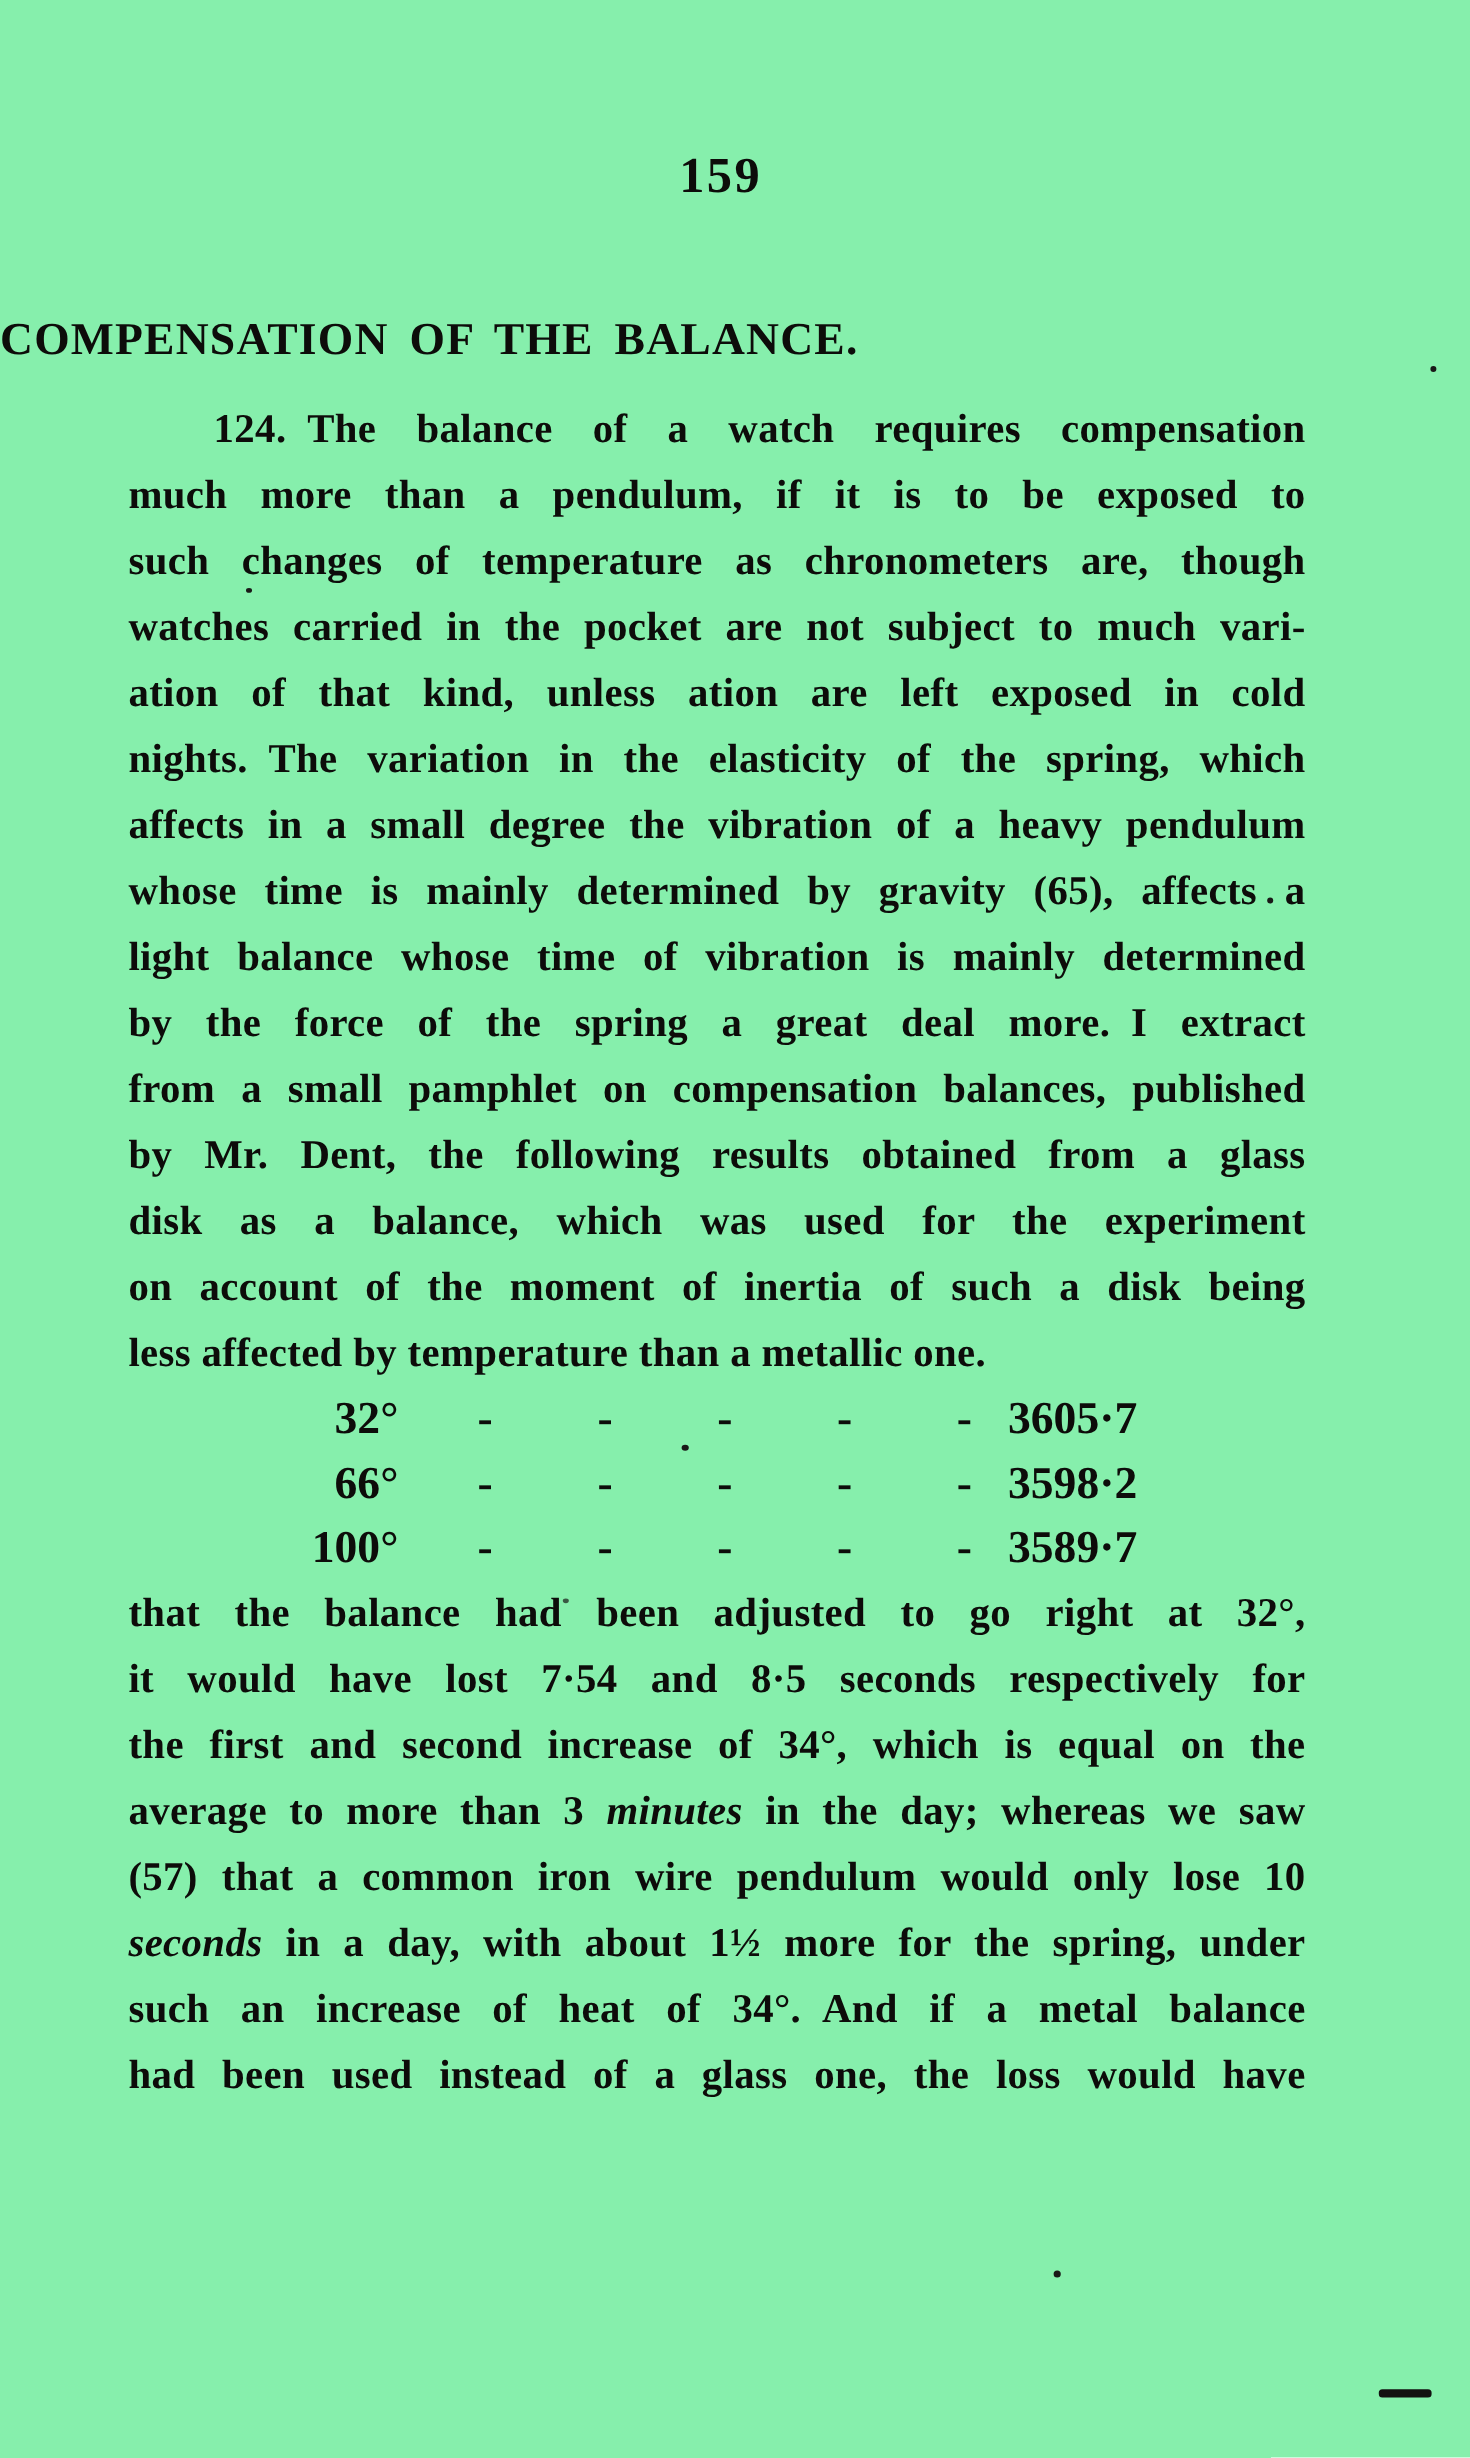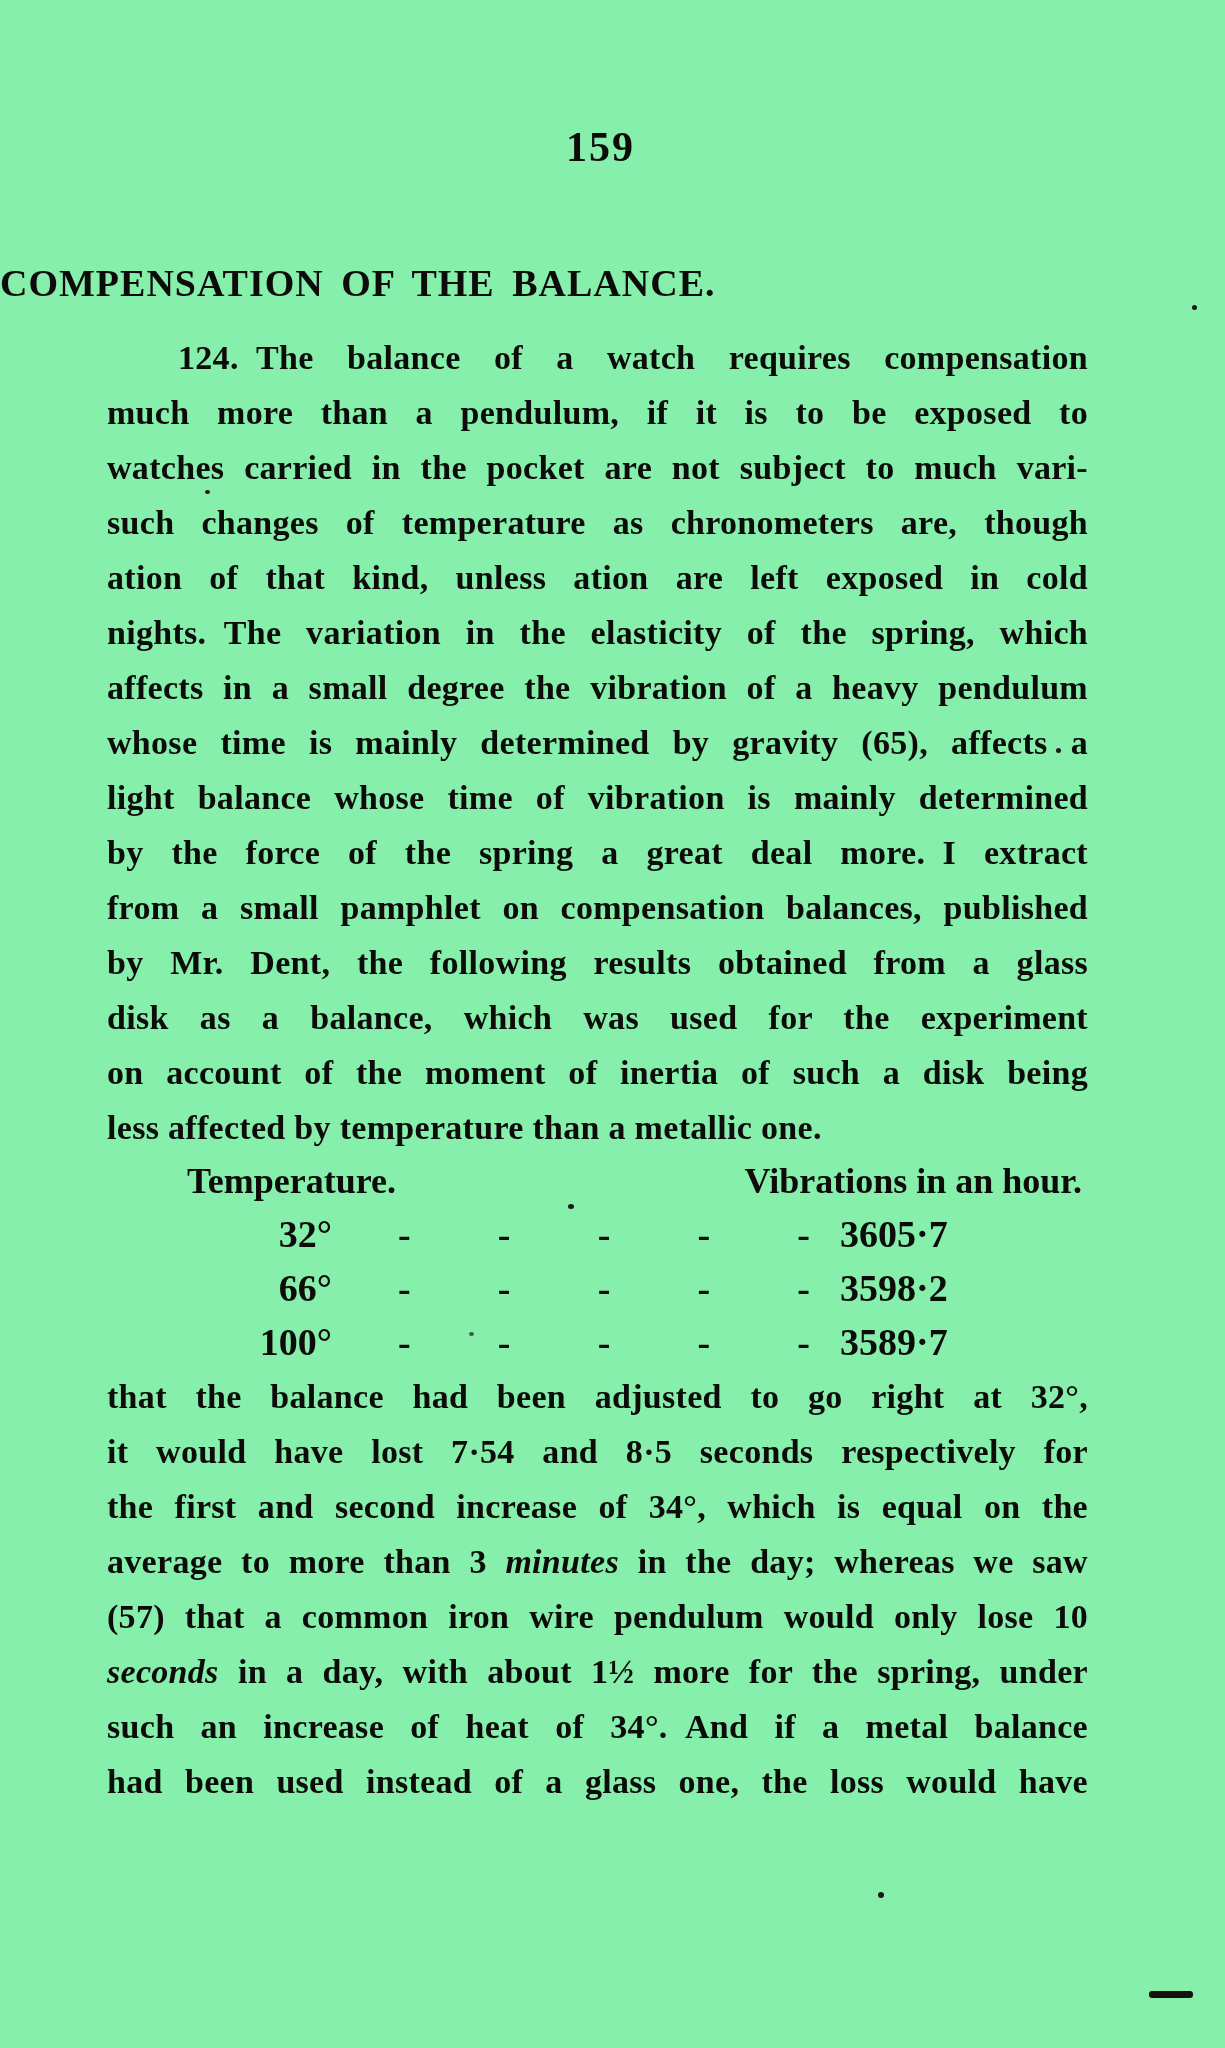--- a/index.html
+++ b/index.html
@@ -89,40 +89,36 @@
 
   <div class="folio">159</div>
 
   <div class="heading">COMPENSATION OF THE BALANCE.</div>
 
   <div class="text-block">
 
     <div>
       <div class="line indent">124. The balance of a watch requires compensation</div>
       <div class="line">much more than a pendulum, if it is to be exposed to</div>
+      <div class="line">such changes of temperature as chronometers are, though</div>
       <div class="line">watches carried in the pocket are not subject to much vari-</div>
-      <div class="line">such changes of temperature as chronometers are, though</div>
       <div class="line">ation of that kind, unless ation are left exposed in cold</div>
       <div class="line">nights. The variation in the elasticity of the spring, which</div>
       <div class="line">affects in a small degree the vibration of a heavy pendulum</div>
       <div class="line">whose time is mainly determined by gravity (65), affects a</div>
       <div class="line">light balance whose time of vibration is mainly determined</div>
       <div class="line">by the force of the spring a great deal more. I extract</div>
       <div class="line">from a small pamphlet on compensation balances, published</div>
       <div class="line">by Mr. Dent, the following results obtained from a glass</div>
       <div class="line">disk as a balance, which was used for the experiment</div>
       <div class="line">on account of the moment of inertia of such a disk being</div>
       <div class="line flush-last">less affected by temperature than a metallic one.</div>
     </div>
 
     <div>
-      <div class="t-head">
-        <span class="h1">Temperature.</span>
-        <span class="h2">Vibrations in an hour.</span>
-      </div>
 
       <div class="t-row">
         <span class="t-temp">32°</span>
         <span class="t-dashes">
           <span class="t-dash">-</span>
           <span class="t-dash">-</span>
           <span class="t-dash">-</span>
           <span class="t-dash">-</span>
           <span class="t-dash">-</span>
         </span>

